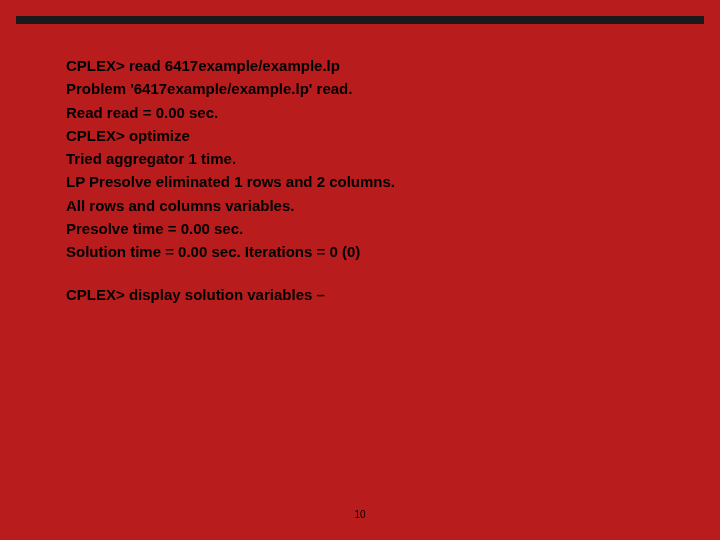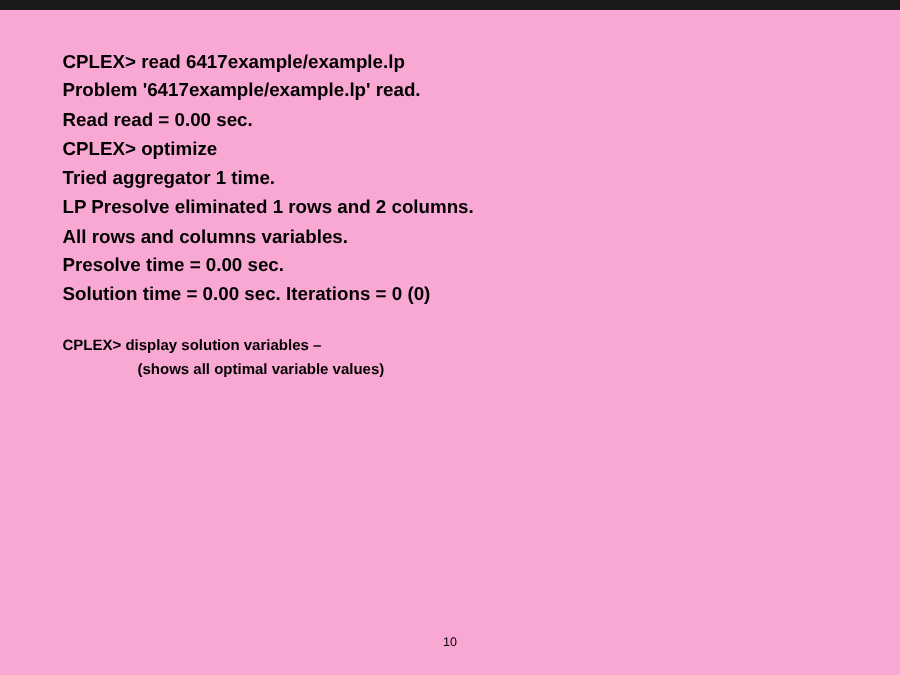--- a/index.html
+++ b/index.html
@@ -13,22 +13,22 @@
       height: 540px;
       background: #ffffff;
       font-family: Arial, Helvetica, sans-serif;
       overflow: hidden;
     }
 
     .slide-container {
       width: 720px;
       height: 540px;
       position: relative;
-      background: #f9a8d4;
-      padding: 0;
+      background: #b91c1c;
+      padding: 16px;
     }
 
     .top-bar {
       width: 100%;
       height: 8px;
       background: #1a1a1a;
       margin-bottom: 30px;
     }
 
     .content-area {
@@ -47,21 +47,21 @@
       margin: 0;
       padding: 0;
     }
 
     .spacer {
       height: 20px;
     }
 
     .display-section {
       font-family: Arial, Helvetica, sans-serif;
-      font-size: 12px;
+      font-size: 15px;
       font-weight: bold;
       color: #000000;
       line-height: 1.55;
     }
 
     .display-section .indent {
       padding-left: 60px;
     }
 
     .page-number {
@@ -91,18 +91,17 @@
       <p>LP Presolve eliminated 1 rows and 2 columns.</p>
       <p>All rows and columns variables.</p>
       <p>Presolve time =    0.00 sec.</p>
       <p>Solution time =    0.00 sec.  Iterations = 0 (0)</p>
     </div>
 
     <div class="spacer"></div>
 
     <div class="display-section">
       <p>CPLEX&gt; display solution variables –</p>
-      <p class="indent">(shows all optimal variable values)</p>
     </div>
   </div>
 
   <div class="page-number">10</div>
 </div>
 
 </body></html>

